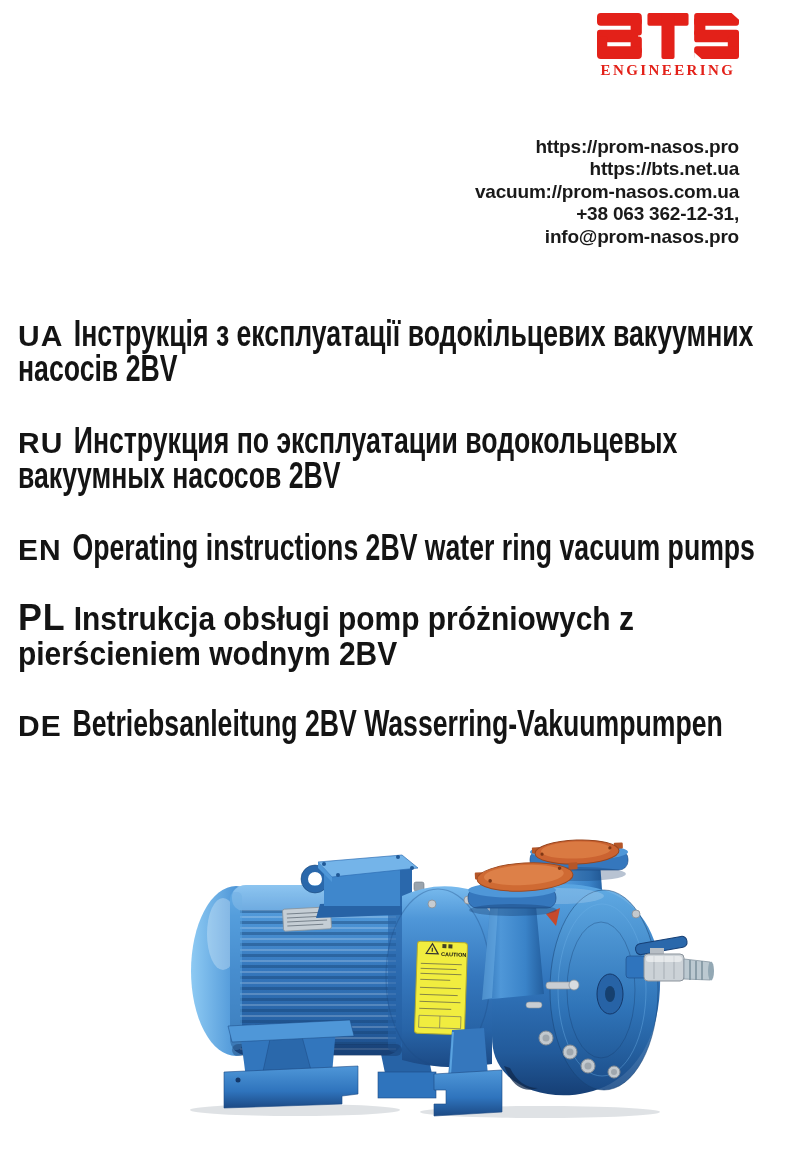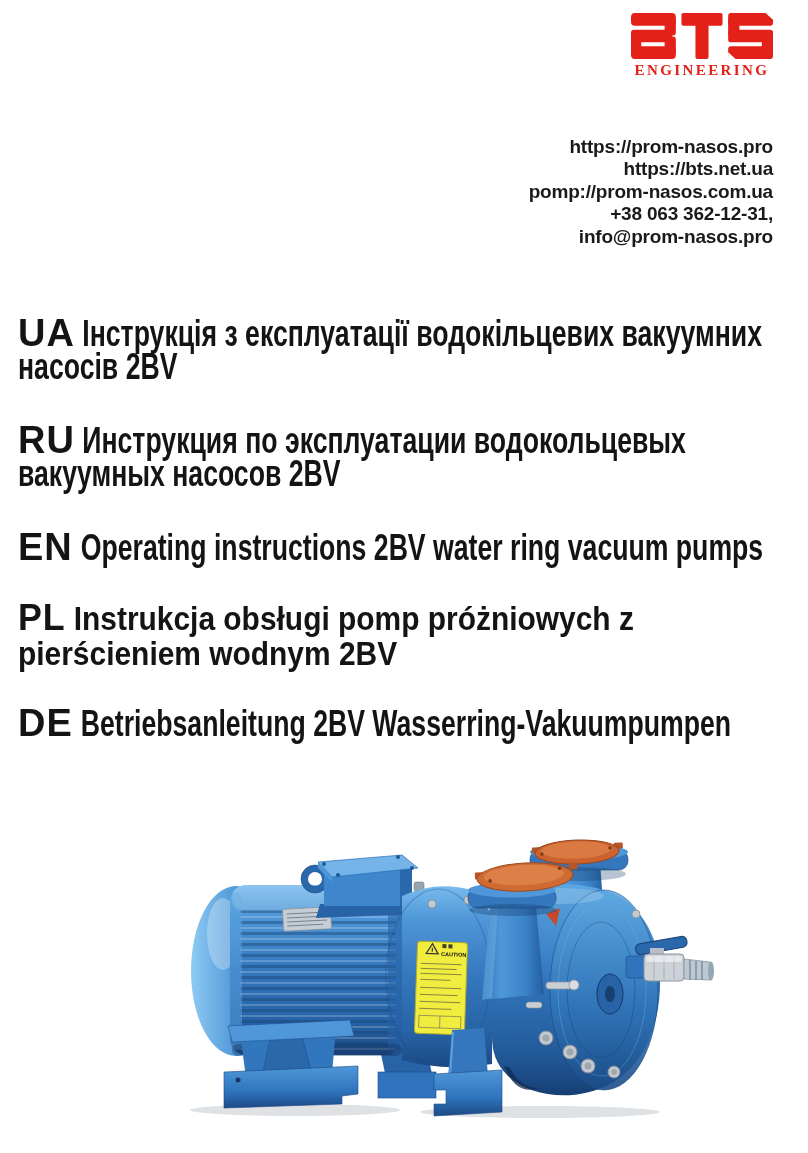--- a/index.html
+++ b/index.html
@@ -1,34 +1,34 @@
 <!DOCTYPE html>
 <html><head>
 <meta charset="utf-8">
 <style>
   html,body{margin:0;padding:0;background:#fff;}
   .page{position:relative;width:760px;height:1153px;background:#ffffff;overflow:hidden;
-        font-family:"Liberation Sans",sans-serif;color:#161616;padding-left:34px;}
+        font-family:"Liberation Sans",sans-serif;color:#161616;}
 
   
   .logo{position:absolute;top:13px;right:21px;width:142px;text-align:center;}
   .logo svg{display:block;width:142px;height:46px;}
   .logo-sub{margin-top:3px;font-family:"Liberation Serif",serif;font-weight:bold;
             font-size:15px;letter-spacing:2.4px;color:#e32119;white-space:nowrap;}
   .sr-only{position:absolute;width:1px;height:1px;overflow:hidden;clip:rect(0 0 0 0);white-space:nowrap;}
 
   
   .contacts{position:absolute;top:92px;right:21px;text-align:right;
             font-size:19px;line-height:22.4px;font-weight:bold;color:#1a1a1a;letter-spacing:-0.2px;margin-top:44px;}
 
   
   .sec{position:absolute;left:18px;white-space:nowrap;font-weight:bold;color:#141414;
        transform-origin:0 0;}
   .cond{font-size:36px;line-height:33px;transform:scaleX(0.74);}
-  .sec .code{display:inline-block;font-size:38px;line-height:33px;letter-spacing:1px;
+  .sec .code{display:inline-block;font-size:30px;line-height:33px;letter-spacing:1px;
              transform:scaleX(1.35);transform-origin:0 70%;margin-right:30px;}
   .sec-pl{font-size:34px;line-height:35px;transform:scaleX(0.88);}
   .sec-pl .code{font-size:37px;line-height:35px;transform:scaleX(1.1);margin-right:14px;}
 
   
   .pump{position:absolute;left:80px;top:822px;width:640px;height:300px;}
   .pump svg{display:block;width:640px;height:300px;}
 </style>
 </head>
 <body>
@@ -59,21 +59,21 @@
 
       <polygon points="152,0 152,7 144,0" fill="#ffffff"></polygon>
       <polygon points="104,47 104,40 112,47" fill="#ffffff"></polygon>
     </svg>
     <div class="logo-sub">ENGINEERING</div>
   </div>
 
   <div class="contacts">
     <div>https://prom-nasos.pro</div>
     <div>https://bts.net.ua</div>
-    <div>pomp://prom-nasos.com.ua</div>
+    <div>vacuum://prom-nasos.com.ua</div>
     <div>+38 063 362-12-31,</div>
     <div>info@prom-nasos.pro</div>
   </div>
 
   <div class="sec cond" style="top:317px">
     <span class="code">UA</span><span>Інструкція з експлуатації водокільцевих вакуумних</span><br>
     <span>насосів 2BV</span>
   </div>
 
   <div class="sec cond" style="top:424px">

